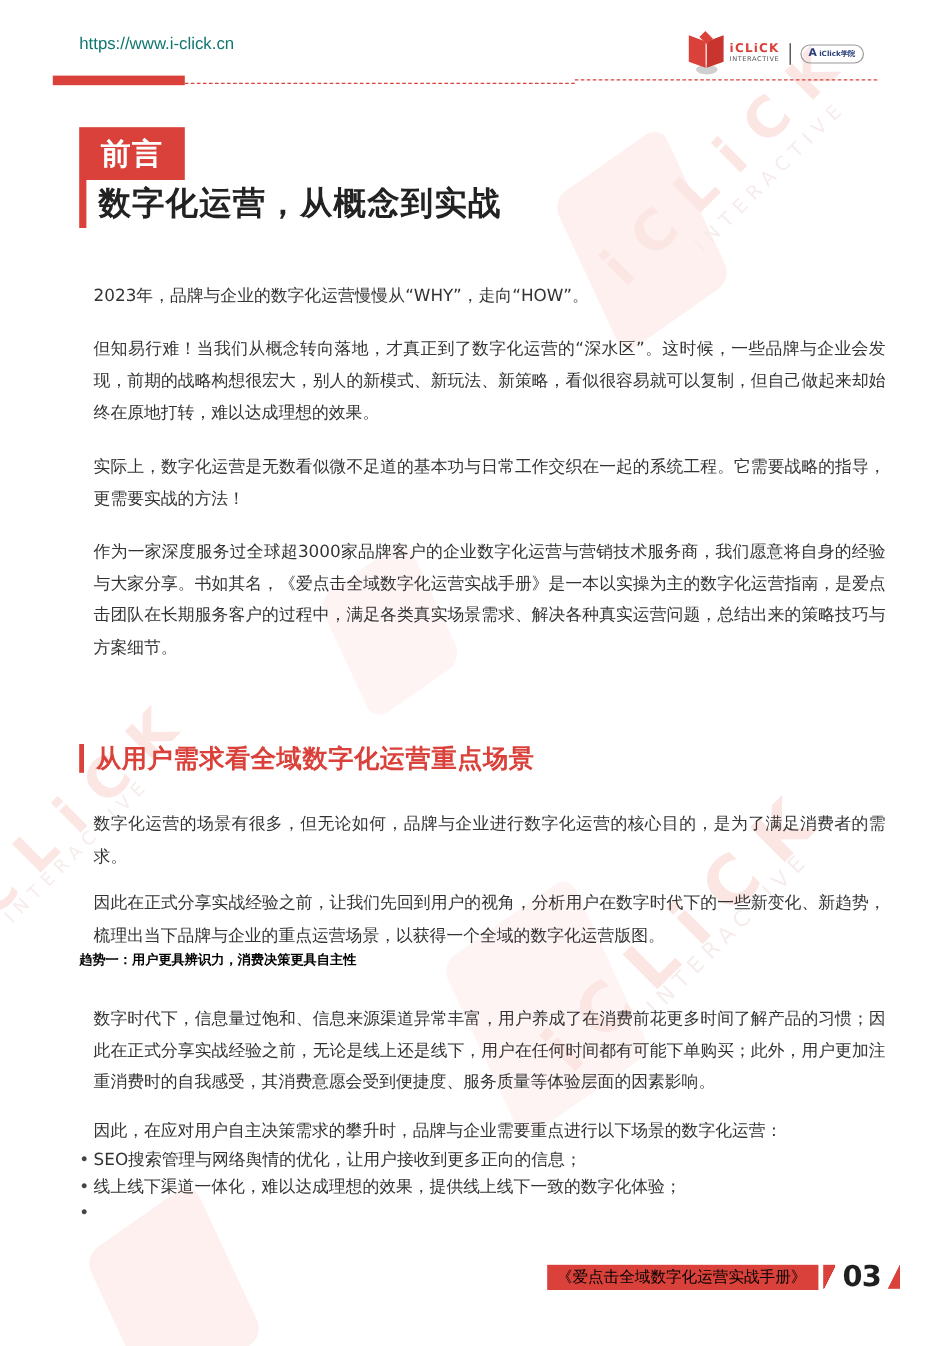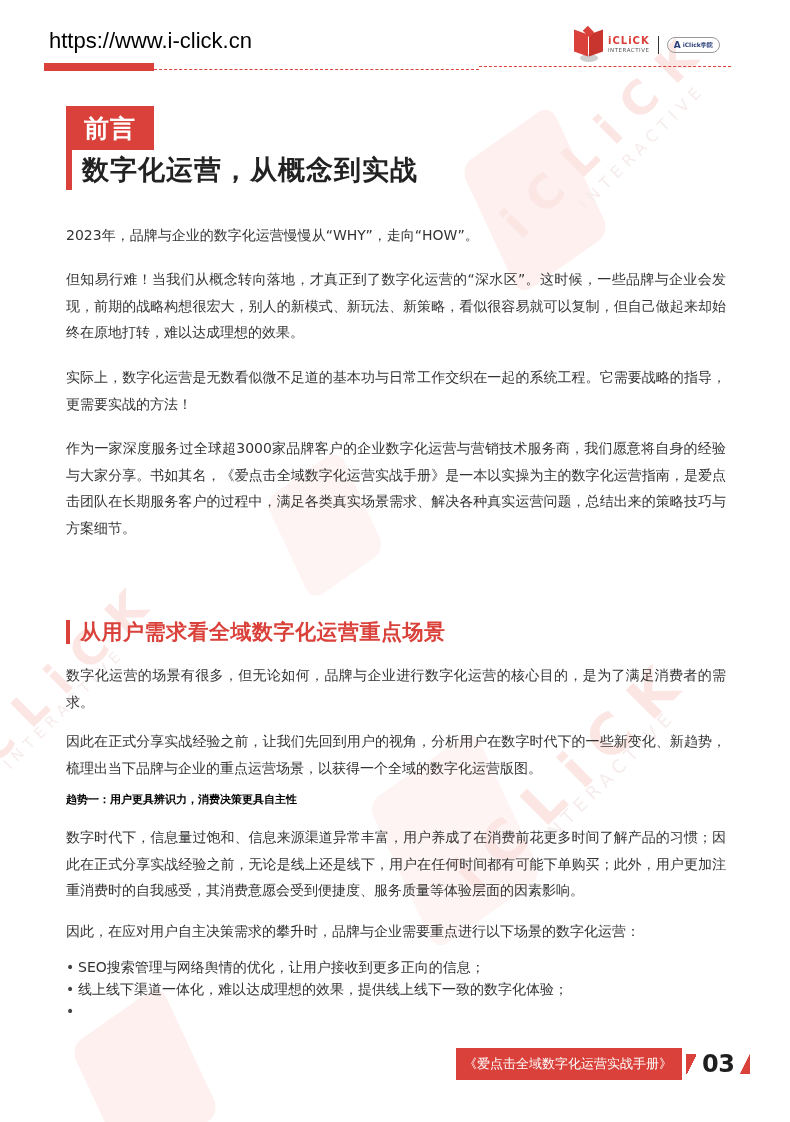--- a/index.html
+++ b/index.html
@@ -6,21 +6,21 @@
     html, body { width: 790px; height: 1122px; background: #ffffff; overflow: hidden; }
     body { position: relative; font-family: "DejaVu Sans", "Liberation Sans", sans-serif; color: #333333; }
 
     
     .wm { position: absolute; pointer-events: none; }
     .wm-text { font-family: "DejaVu Sans", sans-serif; font-weight: bold; color: #fbe6e4; letter-spacing: 18px; transform: rotate(-45deg); transform-origin: left top; white-space: nowrap; }
     .wm-sub { font-family: "DejaVu Sans", sans-serif; color: #f6ecec; letter-spacing: 6px; transform: rotate(-45deg); transform-origin: left top; white-space: nowrap; }
     .wm-shape { background: #fdf0ef; border-radius: 14px; transform: rotate(-35deg) skewX(-10deg); }
 
     
-    .header-url { position: absolute; left: 49px; top: 28px; font-family: "Liberation Sans", sans-serif; font-size: 22px; color: #000000; }
+    .header-url { position: absolute; left: 66px; top: 28px; font-family: "Liberation Sans", sans-serif; font-size: 14px; color: #0f766e; }
     .header-bar { position: absolute; left: 44px; top: 63px; width: 110px; height: 8px; background: #d9413a; }
     .dash-line { position: absolute; left: 154px; top: 69px; width: 325px; height: 0; border-top: 1.5px dashed #d9413a; }
 
     .logo { position: absolute; left: 574px; top: 28px; display: flex; align-items: center; }
     .logo-cube { position: relative; width: 30px; height: 34px; }
     .cube-left { position: absolute; left: 0; top: 4px; width: 14px; height: 22px; background: #d9413a; transform: skewY(20deg); }
     .cube-right { position: absolute; left: 15px; top: 4px; width: 14px; height: 22px; background: #c8352e; transform: skewY(-20deg); }
     .cube-top { position: absolute; left: 10px; top: 0; width: 9px; height: 7px; background: #d9413a; transform: rotate(45deg); }
     .cube-shadow { position: absolute; left: 6px; top: 26px; width: 18px; height: 8px; background: #cfcfcf; border-radius: 50%; }
     .logo-text { margin-left: 4px; display: flex; flex-direction: column; line-height: 1; }
@@ -31,35 +31,35 @@
     .badge-a { color: #2a3f7a; font-size: 9px; font-weight: bold; margin-right: 2px; }
     .logo-dash { position: absolute; left: 479px; top: 66px; width: 252px; border-top: 1.5px dashed #d9413a; }
 
     
     .title-tag { position: absolute; left: 66px; top: 106px; width: 88px; height: 44px; background: #d9413a; color: #ffffff; font-size: 25px; font-weight: bold; display: flex; align-items: center; justify-content: center; letter-spacing: 1px; }
     .title-bar { position: absolute; left: 66px; top: 150px; width: 6px; height: 40px; background: #d9413a; }
     .title-main { position: absolute; left: 82px; top: 150px; font-size: 27px; font-weight: bold; color: #222222; letter-spacing: 1px; line-height: 40px; }
 
     
     .content { position: absolute; left: 66px; width: 660px; font-size: 14px; line-height: 26.5px; color: #333333; text-align: justify; }
-    .para { margin: 0; }
+    .para { margin: 12px; }
 
     .section-h { position: absolute; left: 66px; top: 618px; display: flex; align-items: center; }
     .section-bar { width: 4px; height: 24px; background: #d9413a; margin-right: 10px; }
     .section-title { font-size: 21px; font-weight: bold; color: #d9413a; letter-spacing: 0.5px; }
 
     .sub-h { position: absolute; left: 66px; top: 792px; font-size: 11px; font-weight: bold; color: #000000; }
 
     .bullets { position: absolute; left: 66px; top: 956px; width: 660px; list-style: none; font-size: 14px; line-height: 22px; color: #333; }
     .bullets li { display: flex; }
     .bullet-dot { width: 12px; flex: none; color: #444; }
 
     
     .footer { position: absolute; left: 456px; top: 1052px; height: 24px; display: flex; align-items: center; }
-    .footer-band { height: 32px; background: #d9413a; color: #ffffff; font-size: 13px; display: flex; align-items: center; padding: 0 10px 0 8px; position: relative; }
+    .footer-band { height: 21px; background: #d9413a; color: #000000; font-size: 13px; display: flex; align-items: center; padding: 0 10px 0 8px; position: relative; }
     .footer-band::after { content: ""; position: absolute; right: -8px; top: 0; border-top: 20px solid transparent; border-left: 0; border-right: 8px solid transparent; }
     .footer-slash1 { width: 10px; height: 20px; background: linear-gradient(to top left, transparent 45%, #d9413a 46%); margin-left: 4px; }
     .footer-num { font-size: 24px; font-weight: bold; color: #1f1f1f; margin: 0 6px; font-family: "DejaVu Sans", sans-serif; letter-spacing: -0.5px; }
     .footer-slash2 { width: 10px; height: 20px; background: linear-gradient(to bottom right, transparent 48%, #d9413a 50%); }
   </style>
 </head>
 <body>
 
 <div class="wm wm-shape" style="left:480px; top:130px; width:110px; height:140px;"></div>
 <div class="wm wm-shape" style="left:280px; top:470px; width:90px; height:110px; opacity:0.7;"></div>

